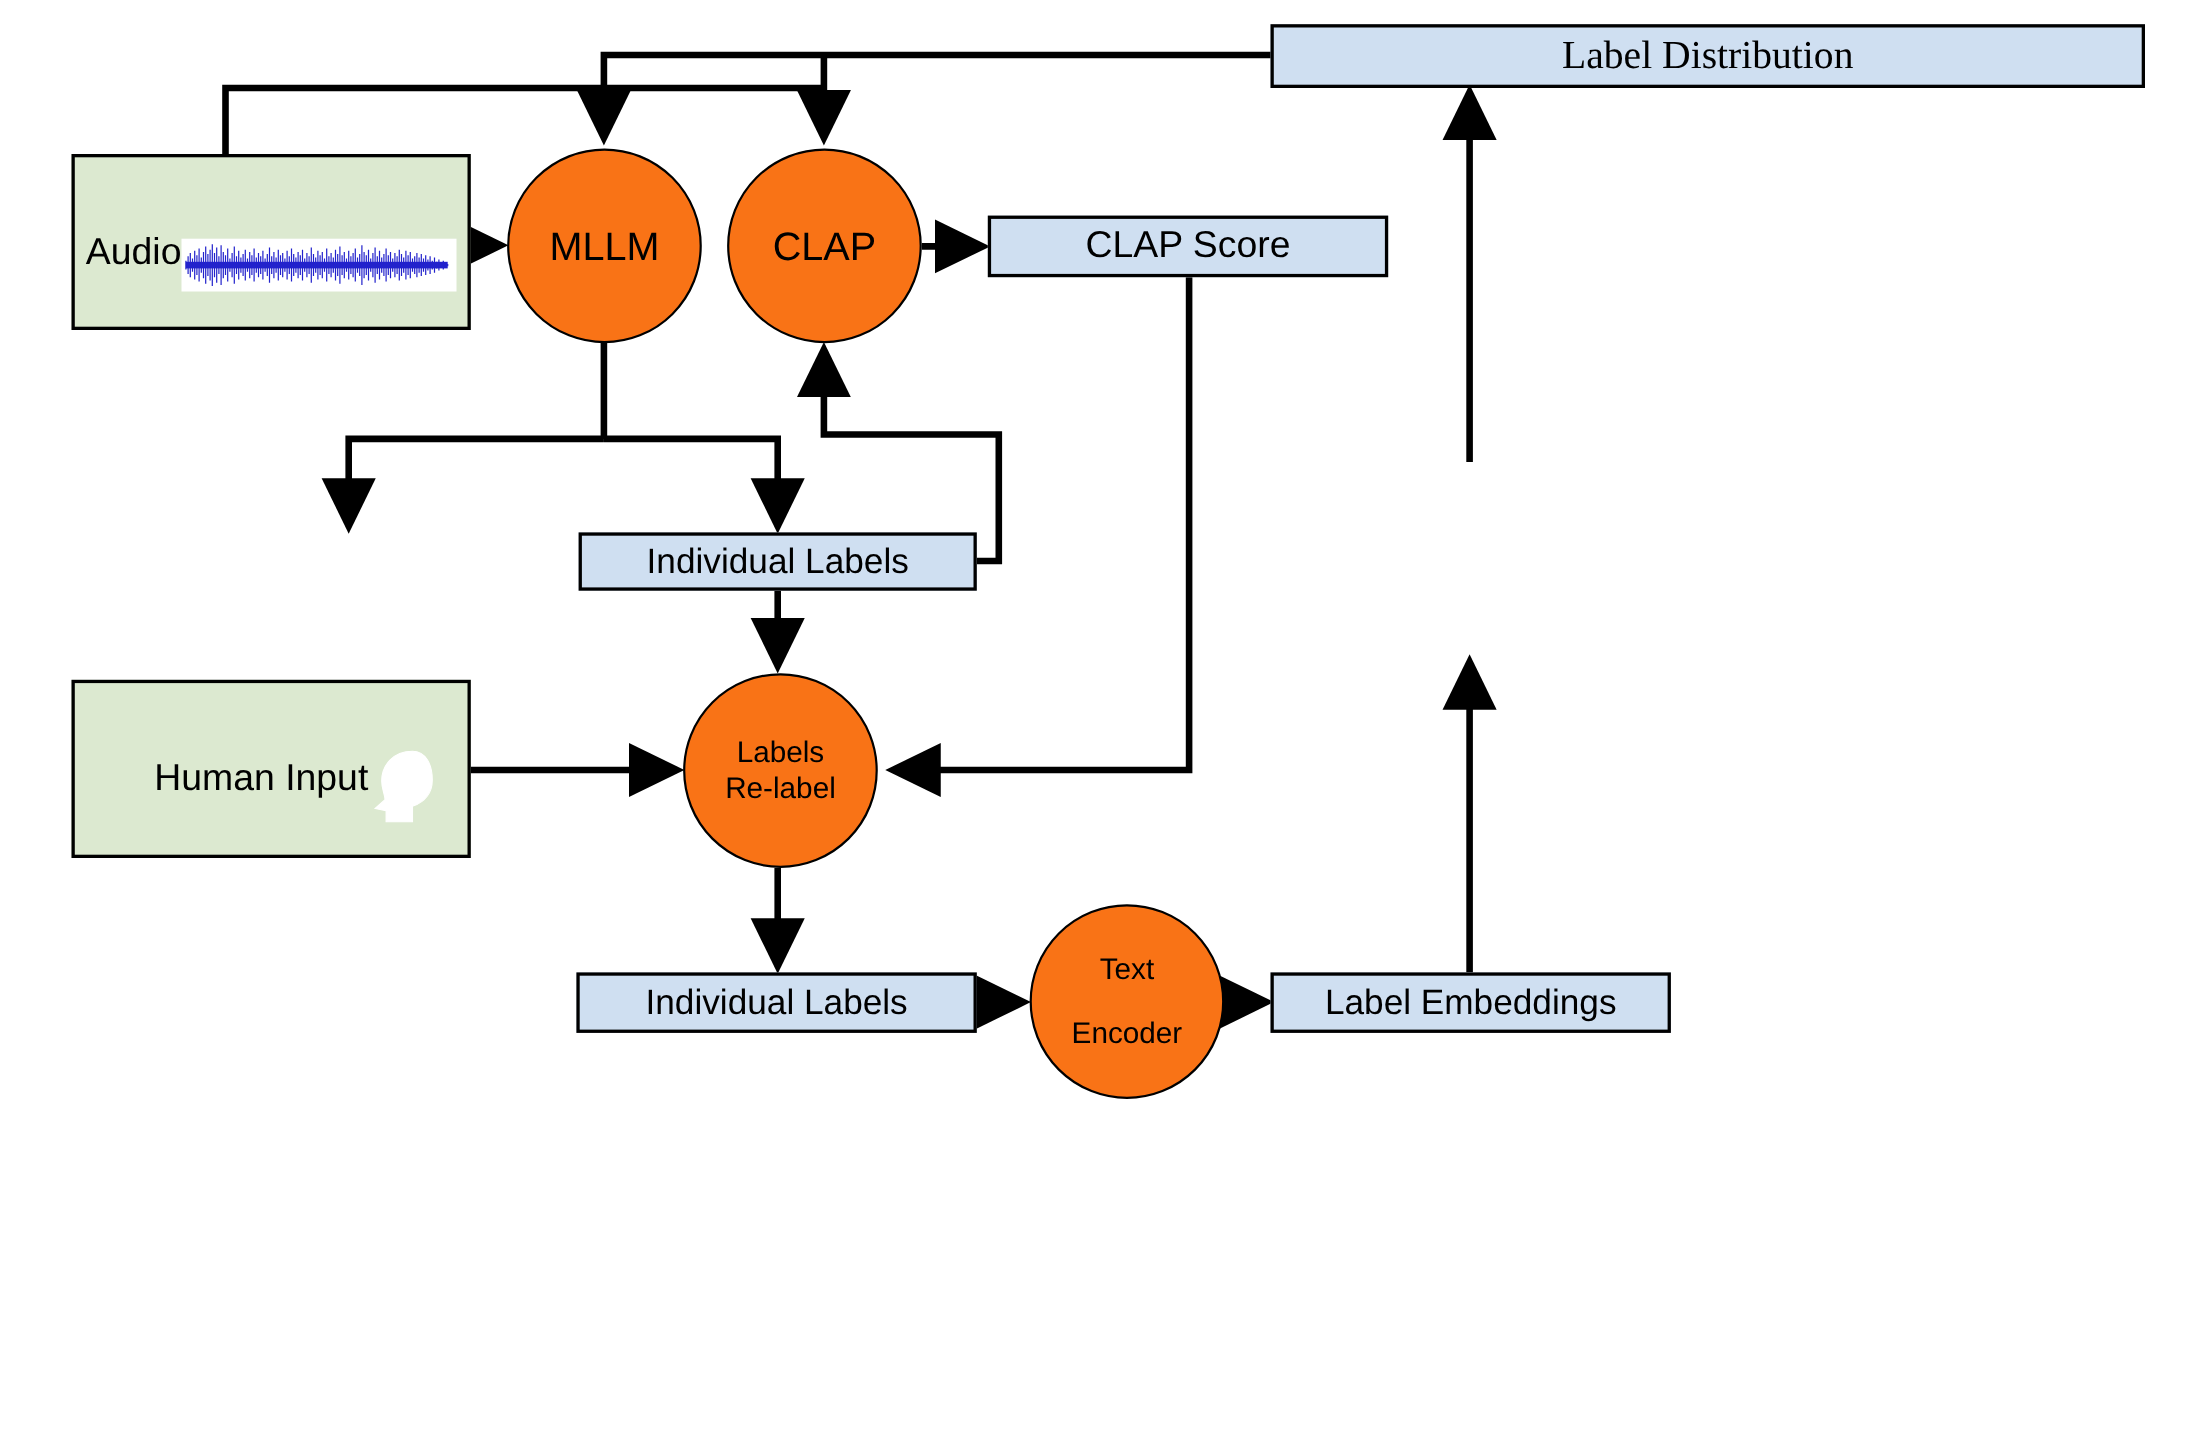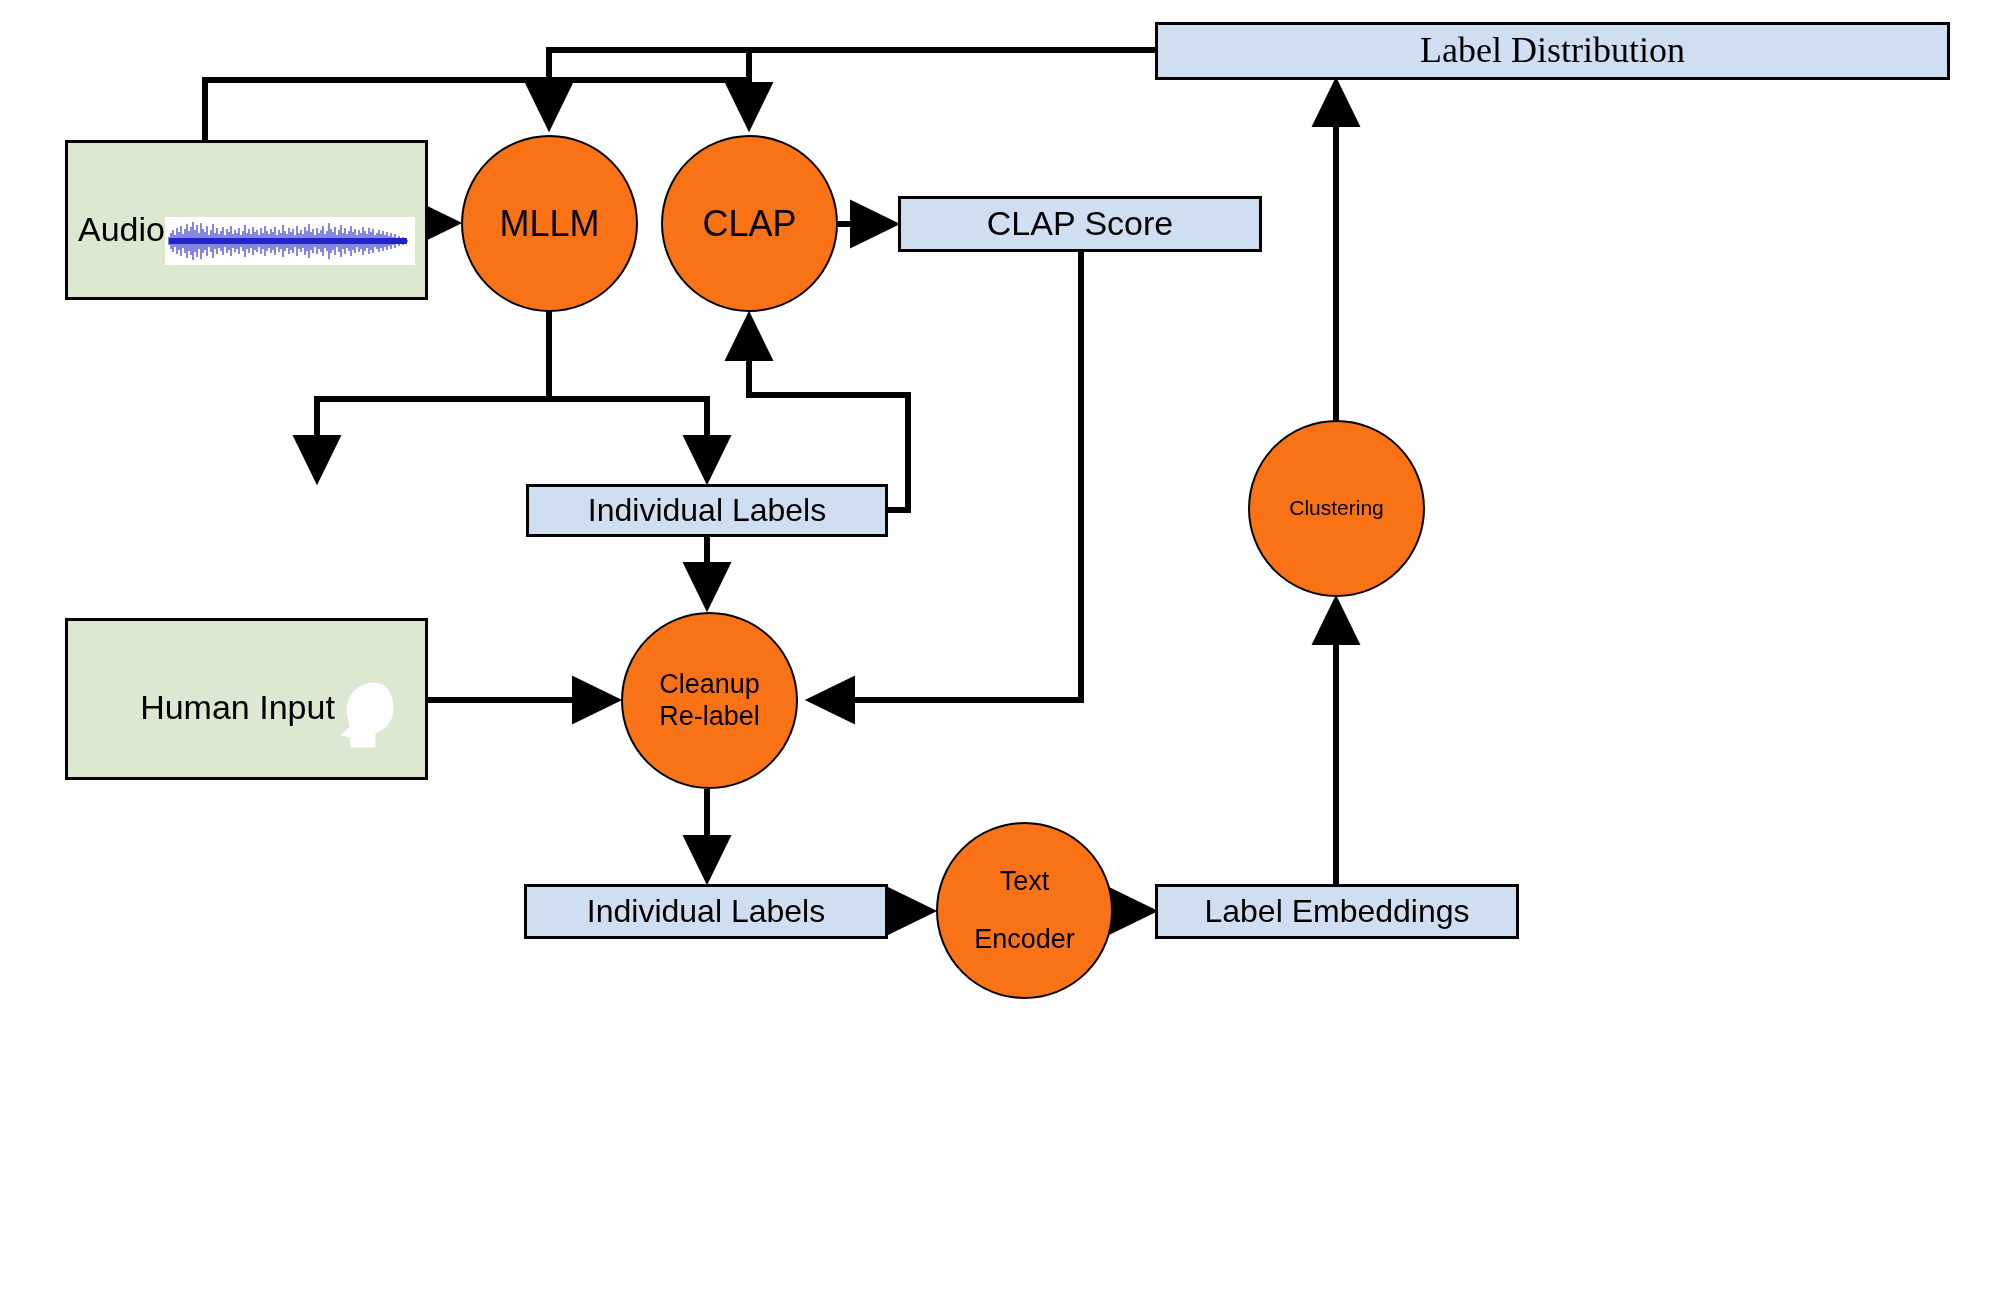--- a/index.html
+++ b/index.html
@@ -222,27 +222,24 @@
   <div class="node box green" style="left:25px;top:618px;width:363px;height:162px;padding-top:18px;padding-left:48px;">
     <span class="lbl t34">Human Input</span>
     <div class="head-icon" style="margin-top:14px;">
       <svg width="66" height="76" viewBox="0 0 66 76">
         <path d="M40,6 C22,6 12,19 12,33 C12,41 15,45 15,50 L6,58 L16,60 L16,70 L40,70 L40,56 C52,52 58,43 58,32 C58,18 52,6 40,6 Z" fill="#ffffff" stroke="#ffffff" stroke-width="1"></path>
       </svg>
     </div>
   </div>
 
   <div class="node circle" style="left:621px;top:612px;width:177px;height:177px;flex-direction:column;">
-    <span class="lbl t27">Cleanup</span>
+    <span class="lbl t27">Labels</span>
     <span class="lbl t27">Re-label</span>
   </div>
 
-  <div class="node circle" style="left:1248px;top:420px;width:177px;height:177px;">
-    <span class="lbl t21">Clustering</span>
-  </div>
 
   <div class="node box blue" style="left:524px;top:884px;width:364px;height:55px;">
     <span class="lbl t32">Individual Labels</span>
   </div>
 
   <div class="node circle" style="left:936px;top:822px;width:177px;height:177px;flex-direction:column;gap:27px;">
     <span class="lbl t27">Text</span>
     <span class="lbl t27">Encoder</span>
   </div>
 

